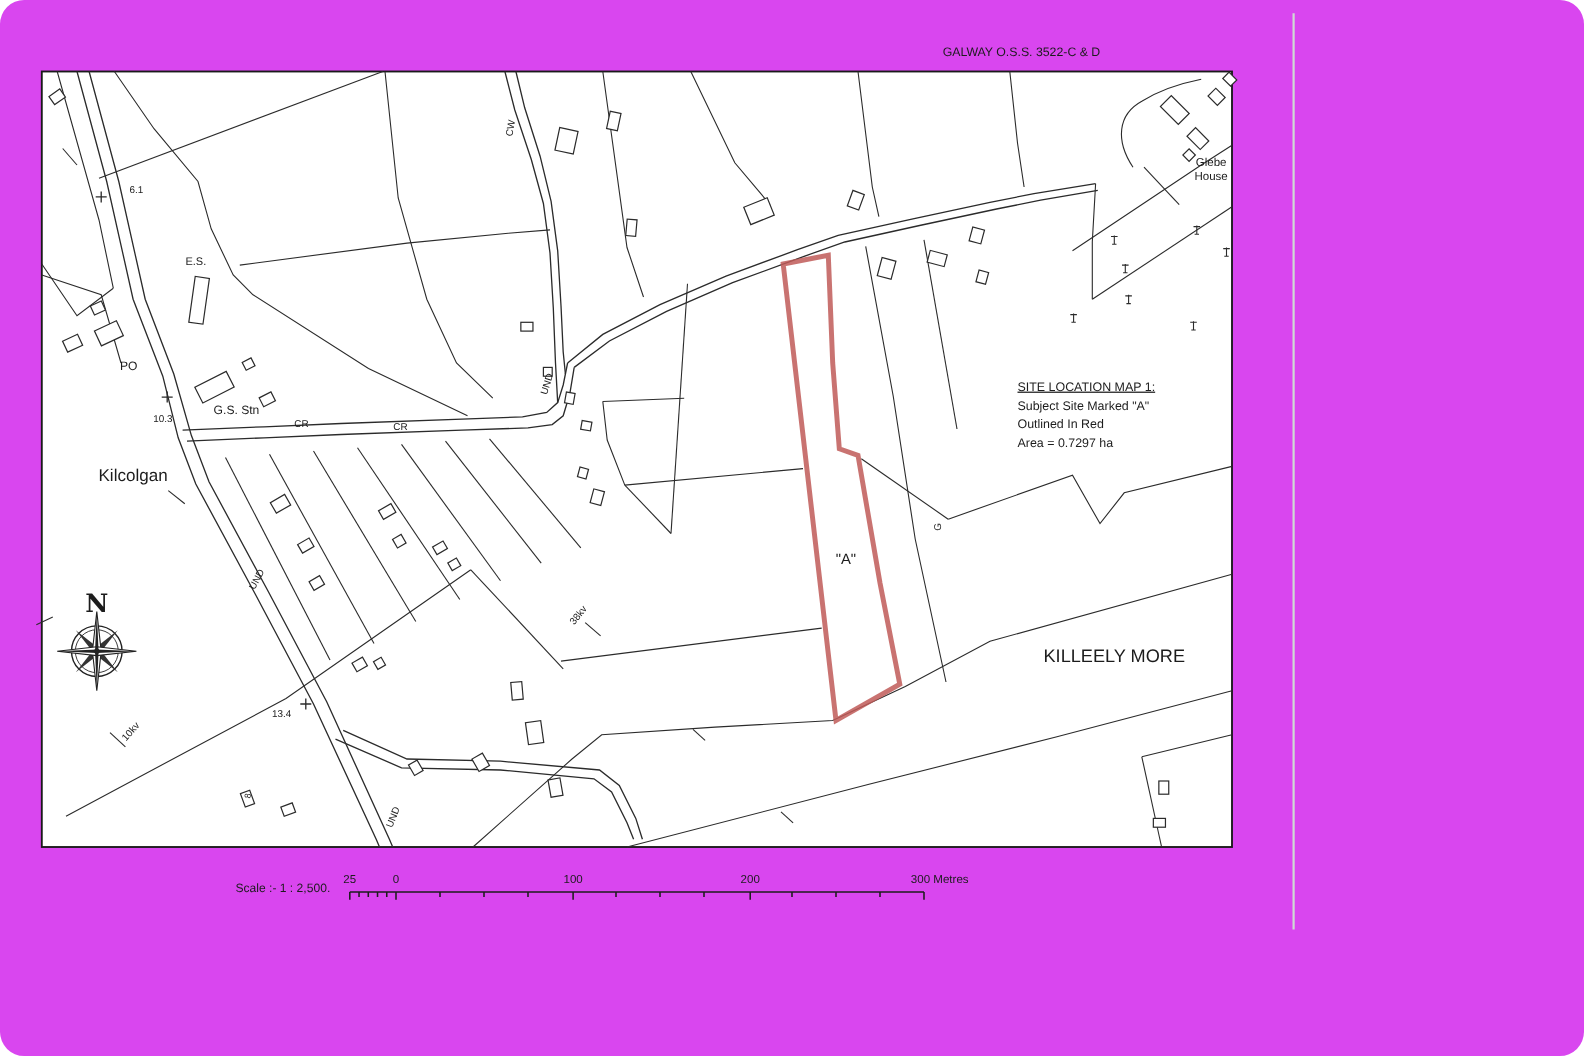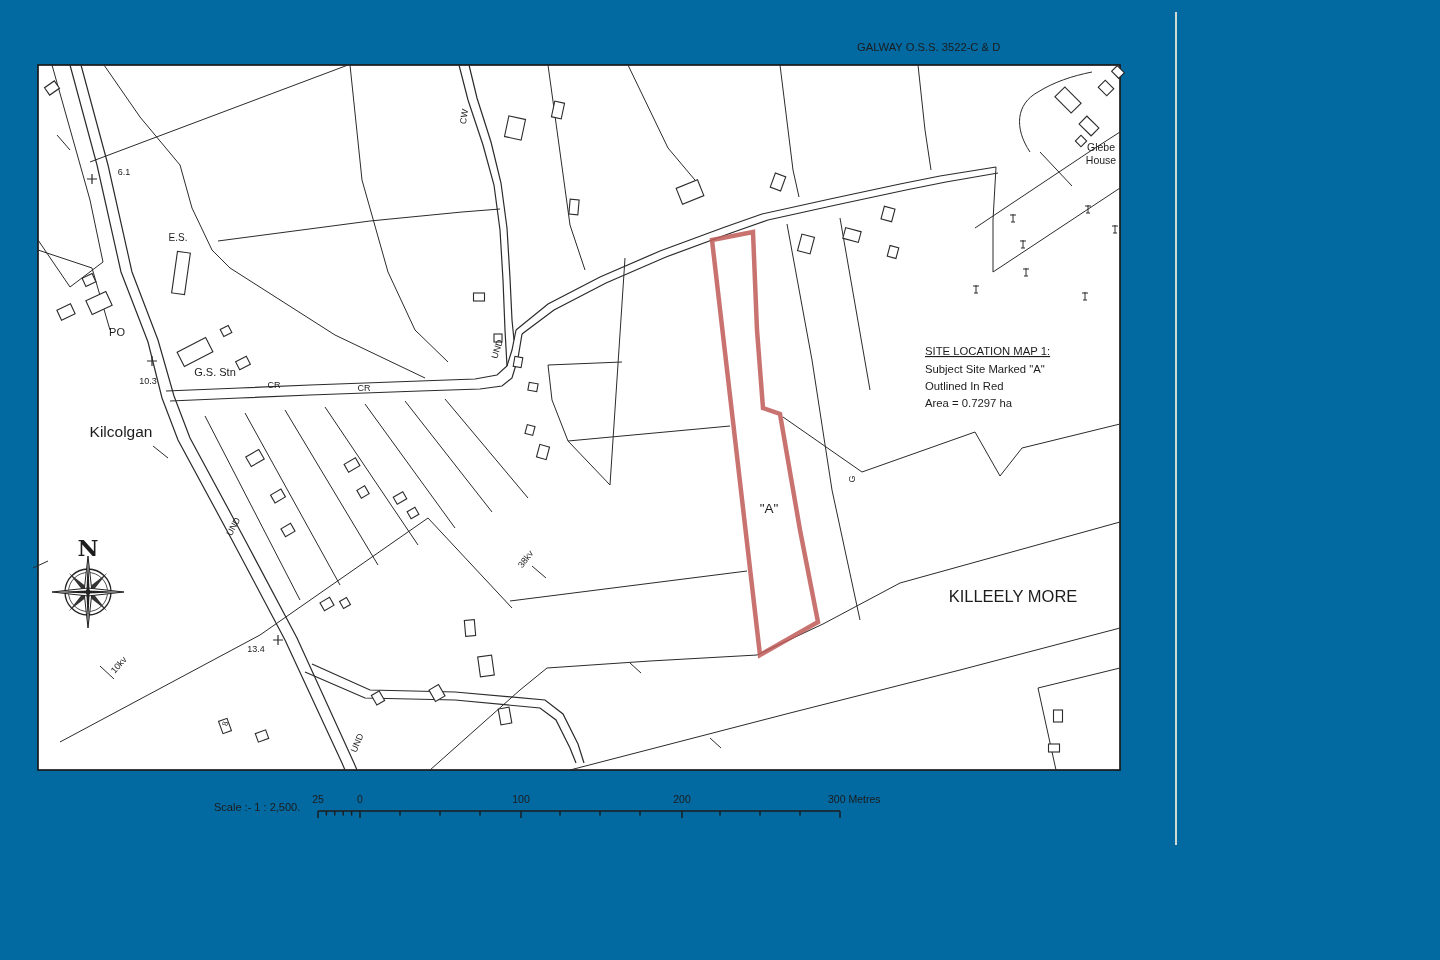--- a/index.html
+++ b/index.html
@@ -1,17 +1,17 @@
 <!DOCTYPE html>
 <html><head>
 <meta charset="utf-8">
 <style>
   html,body{margin:0;padding:0;background:#ffffff;}
-  .page{position:relative;width:1440px;height:960px;background:#0369a1;overflow:hidden;
-        font-family:"Liberation Sans", sans-serif;}
+  .page{position:relative;width:1440px;height:960px;background:#d946ef;overflow:hidden;
+        font-family:"Liberation Sans", sans-serif;border-radius:22px;}
   svg text{font-family:"Liberation Sans", sans-serif;fill:#1c1c1c;}
   svg text.serifN{font-family:"DejaVu Serif", serif;font-weight:bold;}
   .u{text-decoration:underline;}
 </style>
 </head>
 <body>
 
 <div class="page">
 <svg width="1440" height="960" viewBox="0 0 1440 960">
 

